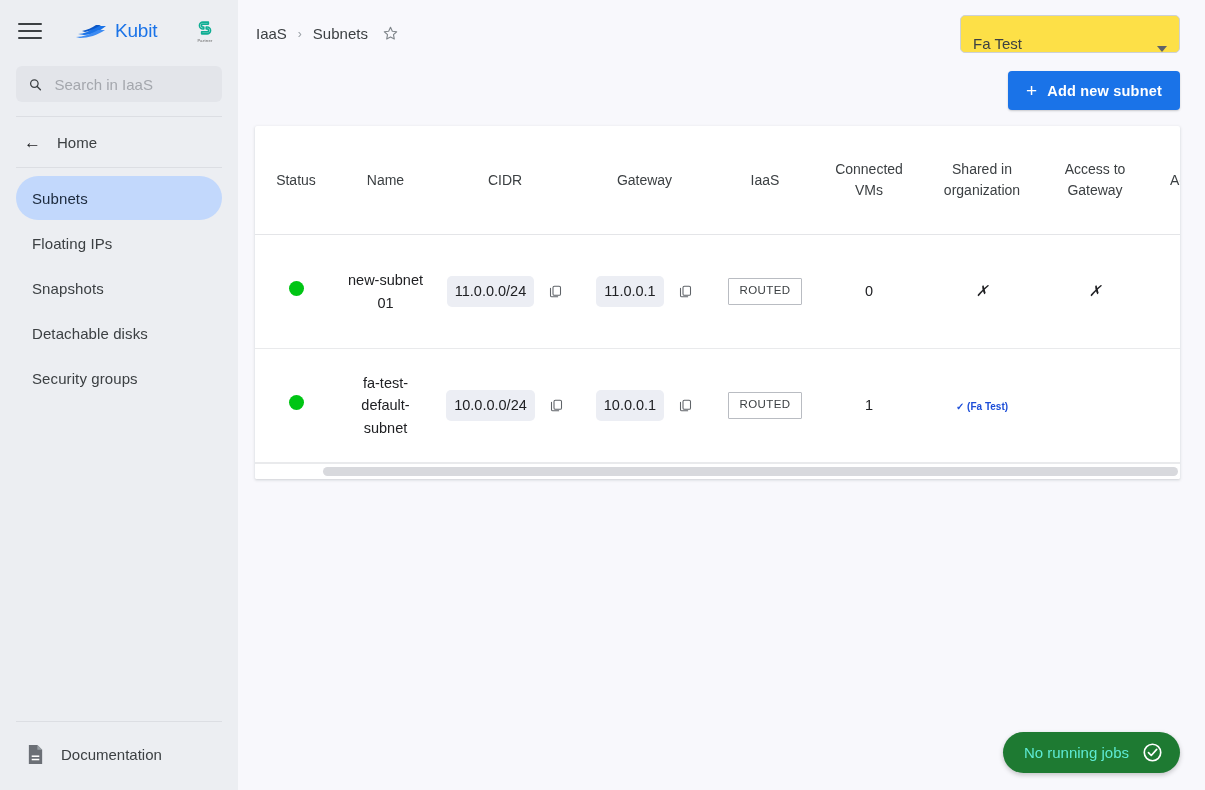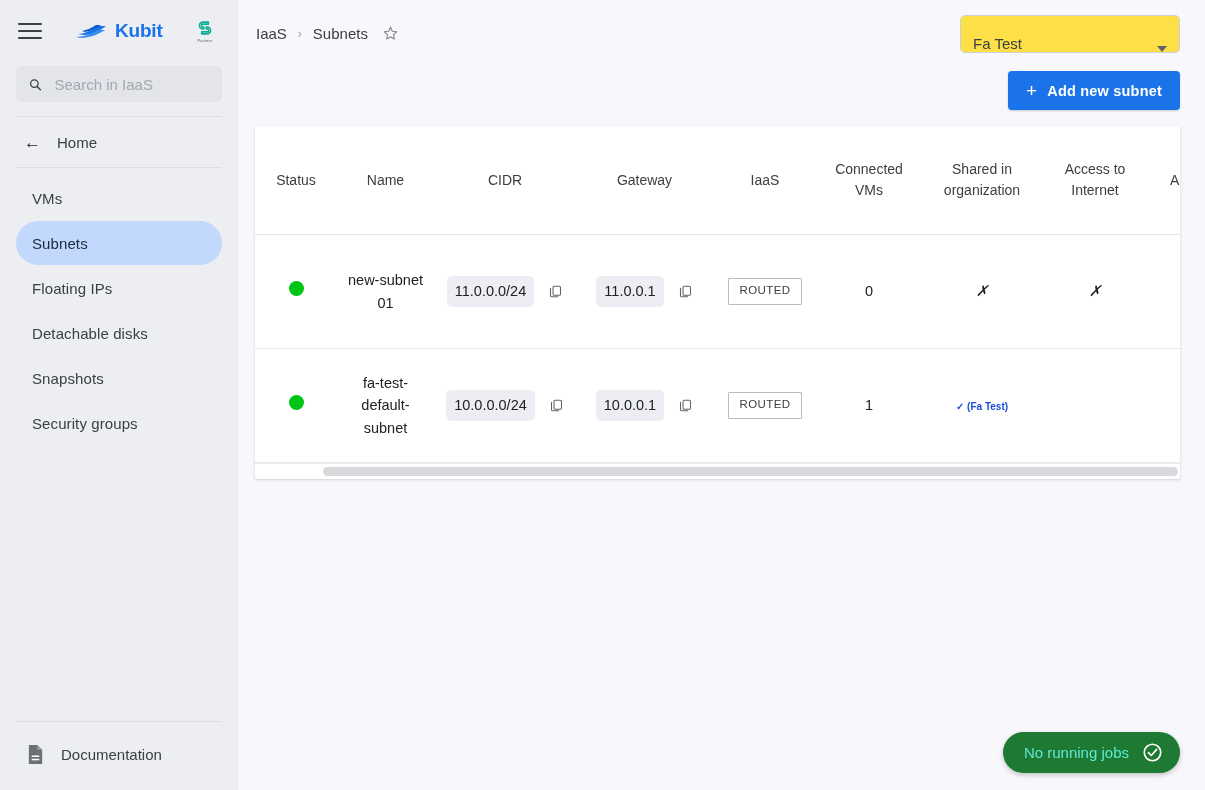--- a/index.html
+++ b/index.html
@@ -59,21 +59,21 @@
   .brand {
     display: flex;
     align-items: center;
     gap: 7px;
     margin-left: 32px;
     cursor: pointer;
   }
   .brand-name {
     color: #1a73e8;
     font-size: 19px;
-    font-weight: bold;
+    font-weight: normal;
     letter-spacing: -0.2px;
   }
   .partner-logo {
     margin-left: auto;
     width: 30px;
     height: 32px;
     display: flex;
     flex-direction: column;
     align-items: center;
     justify-content: center;
@@ -413,34 +413,31 @@
     <div class="sb-divider"></div>
 
     <div class="home-row">
       <span class="back-arrow">←</span>
       <span>Home</span>
     </div>
 
     <div class="sb-divider" style="margin-top:0"></div>
 
     <div class="nav-list">
-      <div class="nav-item">
-        <span>VMs</span>
-      </div>
       <div class="nav-item active">
         <span>Subnets</span>
       </div>
       <div class="nav-item">
         <span>Floating IPs</span>
       </div>
       <div class="nav-item">
+        <span>Snapshots</span>
+      </div>
+      <div class="nav-item">
         <span>Detachable disks</span>
-      </div>
-      <div class="nav-item">
-        <span>Snapshots</span>
       </div>
       <div class="nav-item">
         <span>Security groups</span>
       </div>
     </div>
 
     <div class="sb-bottom">
       <div class="sb-divider2"></div>
       <div class="doc-row">
         <svg width="19" height="21" viewBox="0 0 20 22">
@@ -483,21 +480,21 @@
       <table class="grid">
         <thead>
           <tr>
             <th class="c-status">Status</th>
             <th class="c-name">Name</th>
             <th class="c-cidr">CIDR</th>
             <th class="c-gw">Gateway</th>
             <th class="c-type">IaaS</th>
             <th class="c-cvm">Connected VMs</th>
             <th class="c-shared">Shared in organization</th>
-            <th class="c-access">Access to Internet</th>
+            <th class="c-access">Access to Gateway</th>
             <th class="c-act">Actions</th>
           </tr>
         </thead>
         <tbody>
 
           <tr>
             <td>
               <span class="dot"></span>
             </td>
             <td>new-subnet 01</td>

